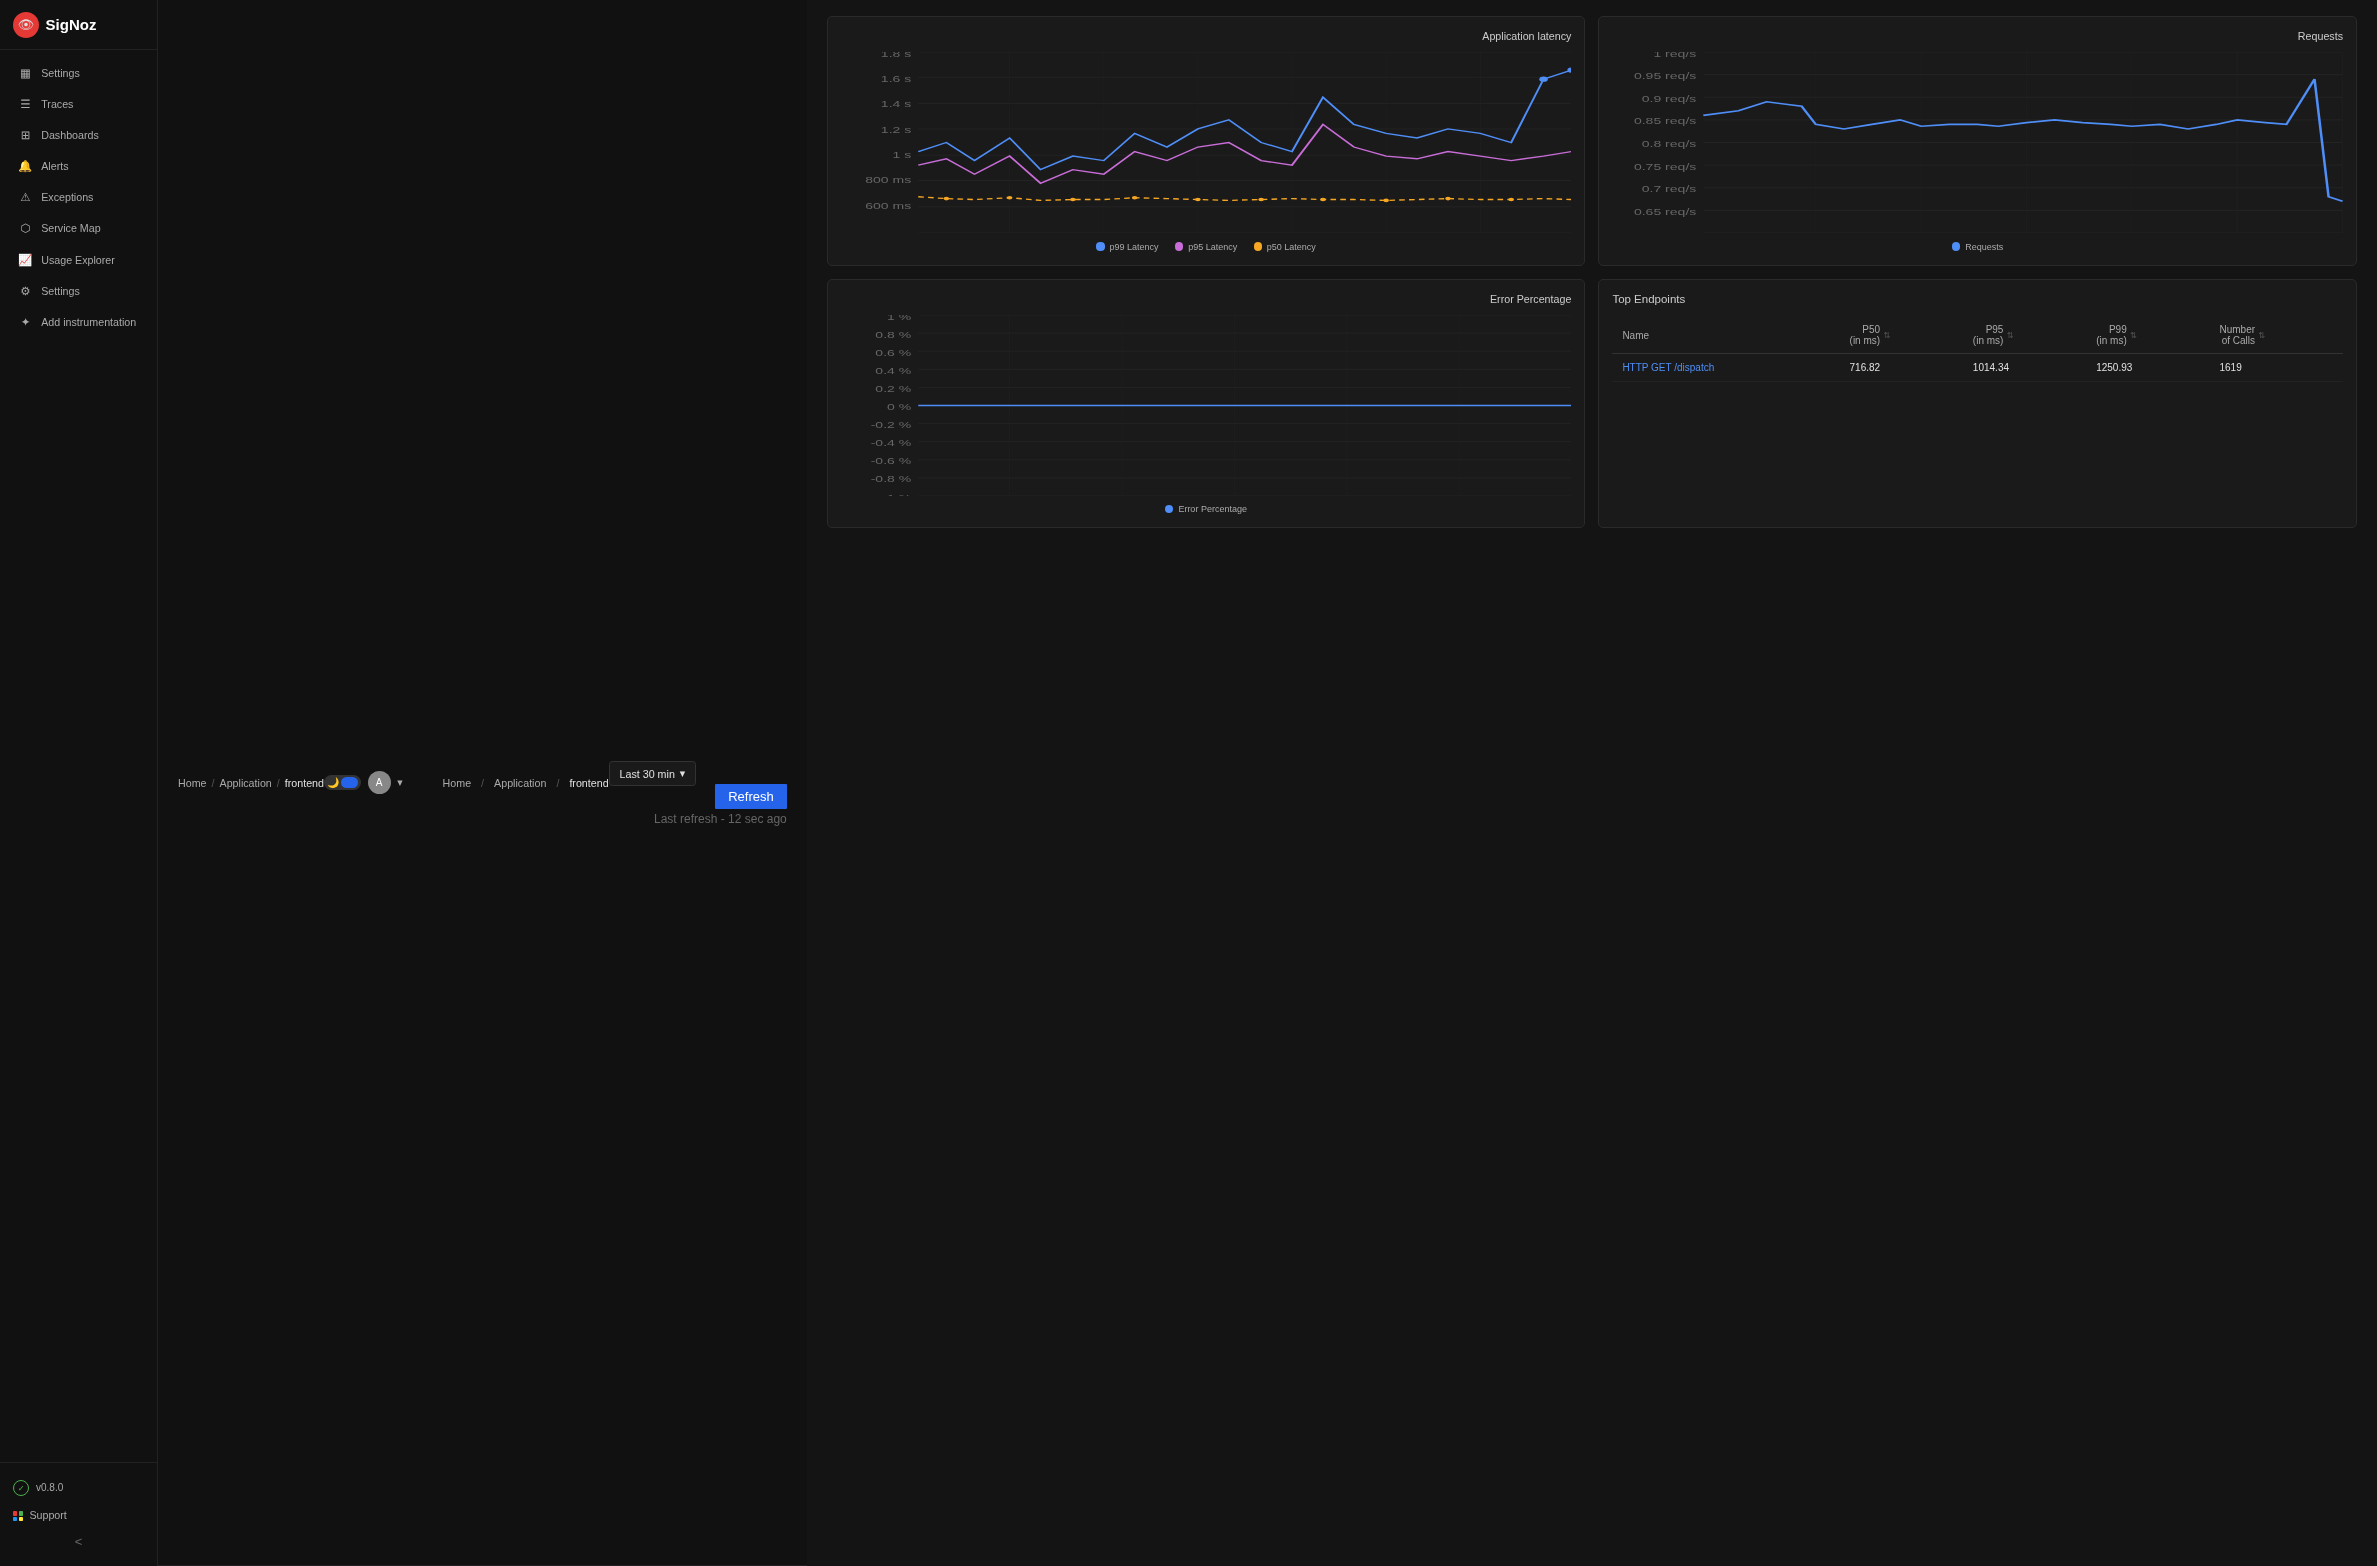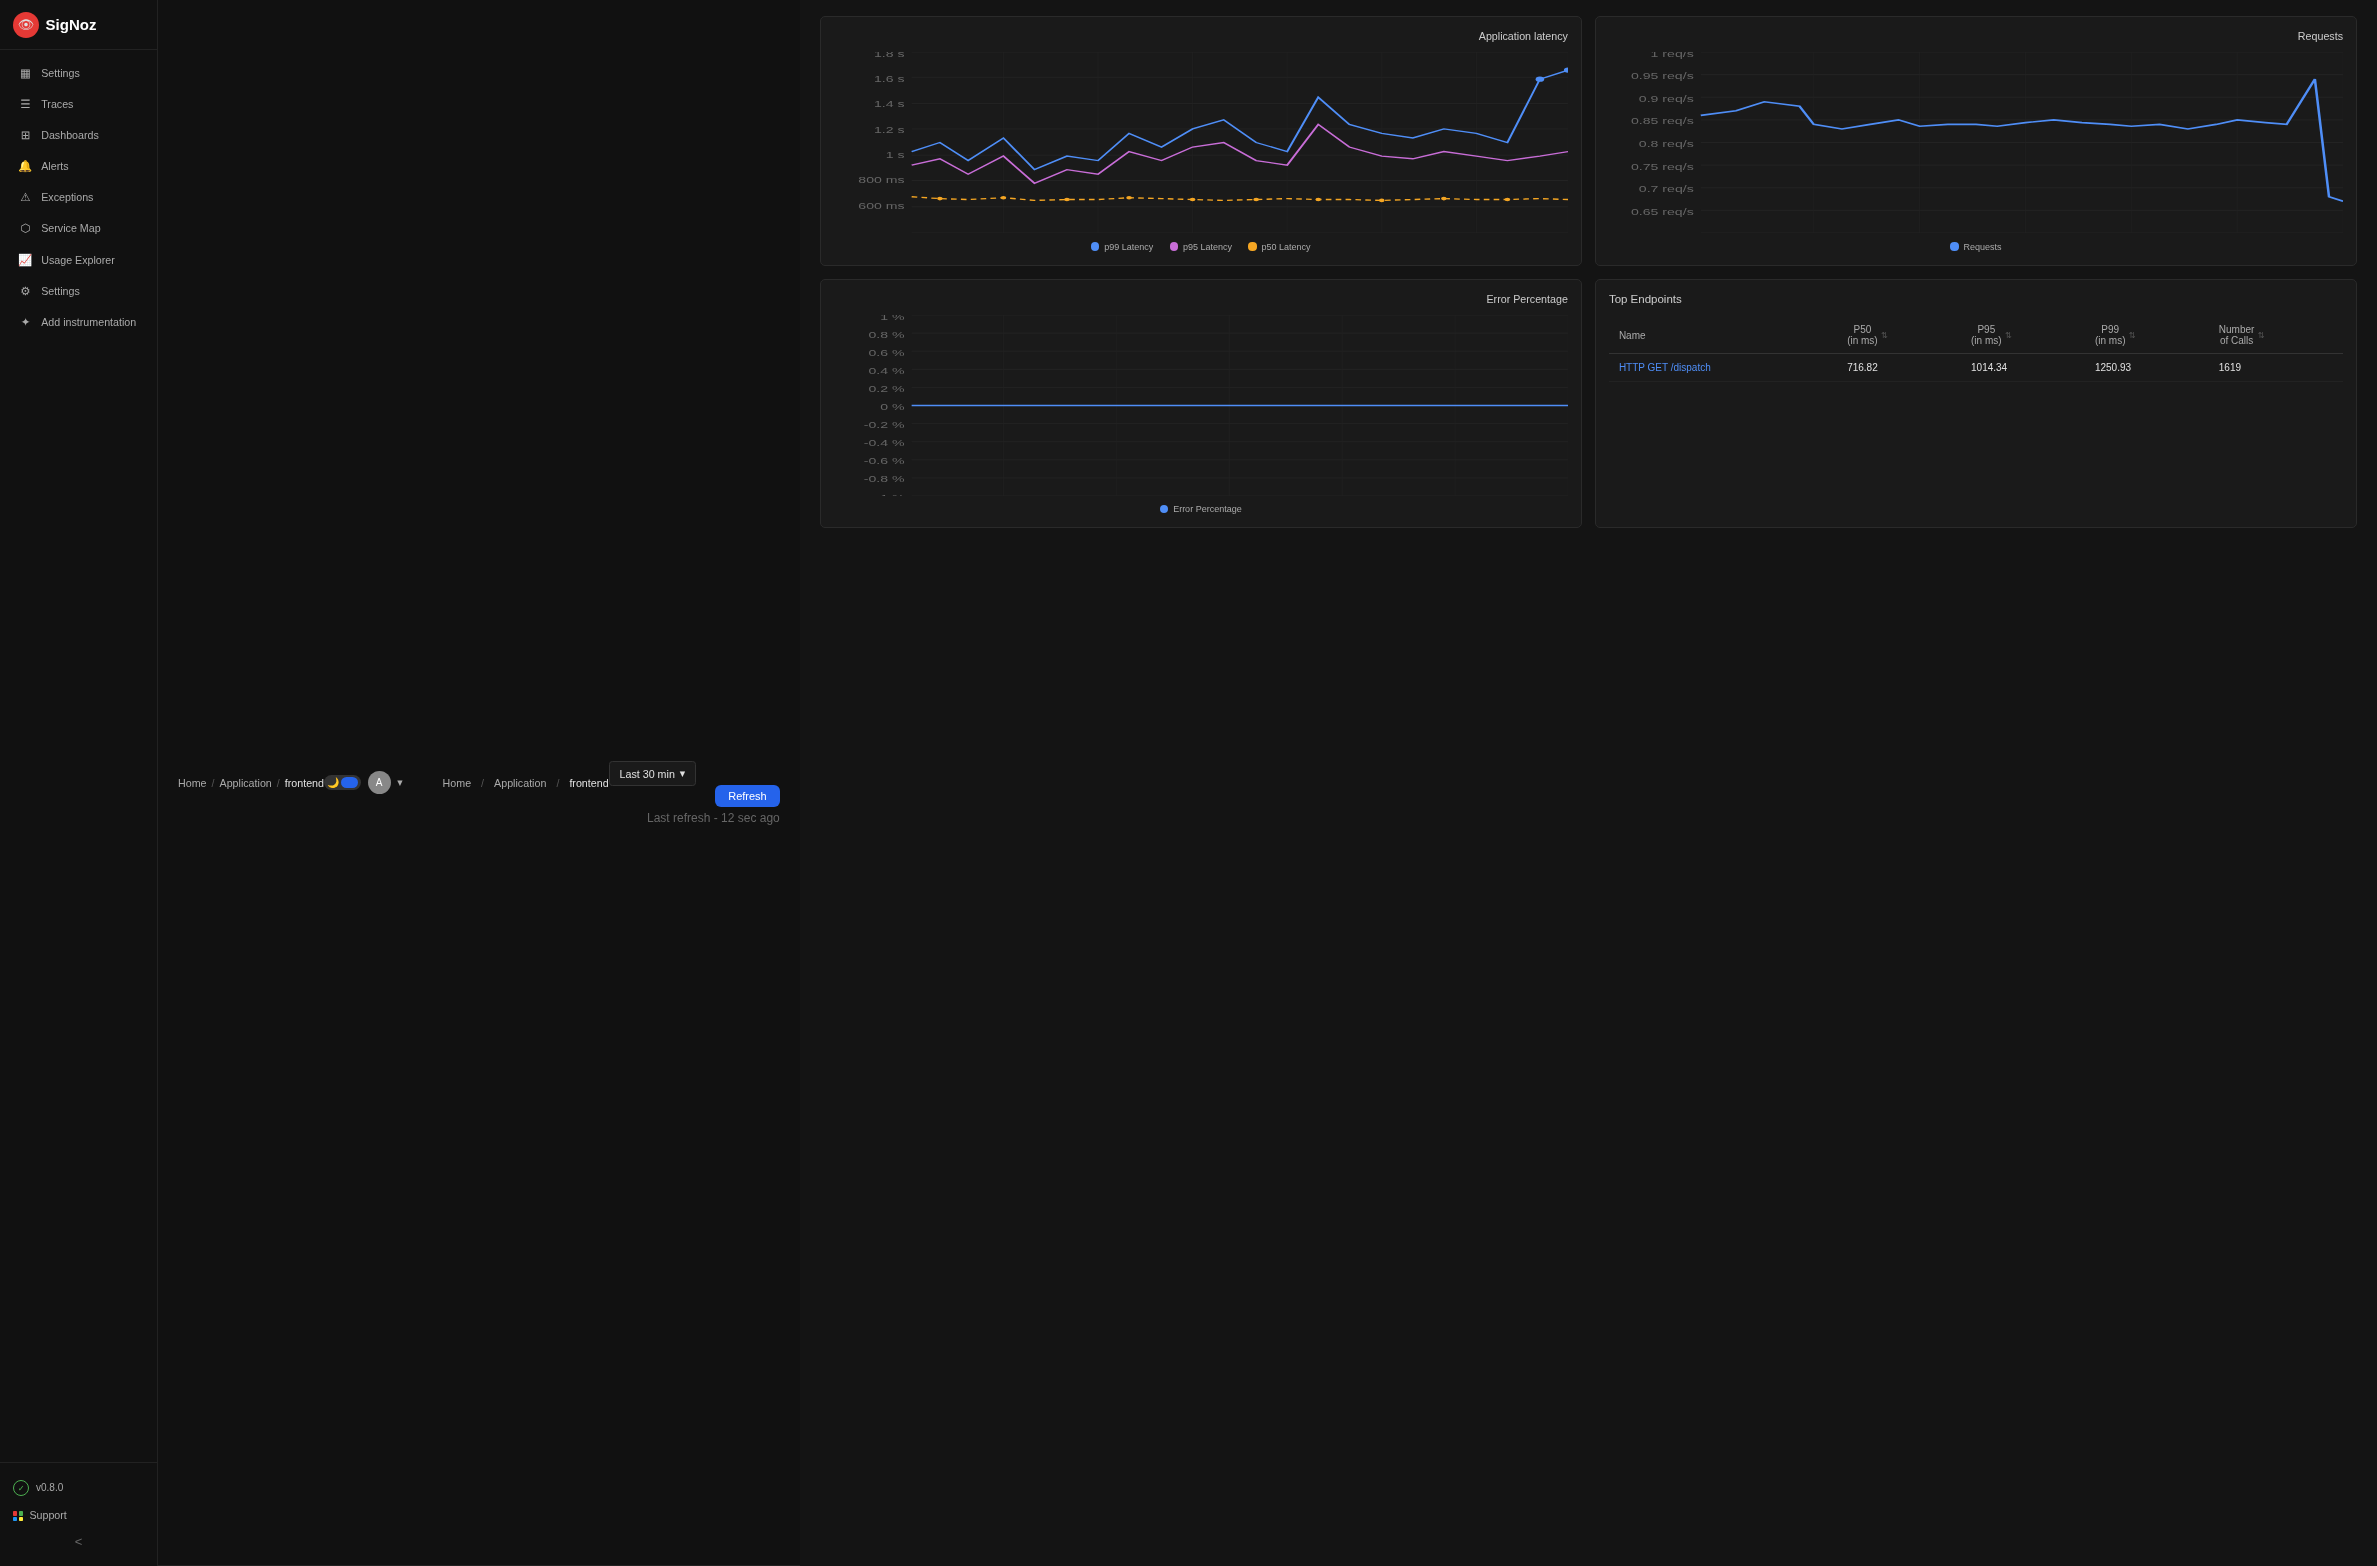--- a/index.html
+++ b/index.html
@@ -154,22 +154,22 @@
       cursor: pointer;
       display: flex;
       align-items: center;
       gap: 5px;
     }
     .refresh-btn {
       background: #2563eb;
       color: #fff;
       border: none;
       padding: 5px 13px;
-      border-radius: 6px;
-      font-size: 11px;
+      border-radius: 1px;
+      font-size: 13px;
       cursor: pointer;
       font-weight: 500;
       margin-top: 45px;
     }
     .last-refresh {
       font-size: 12px;
       color: #666;
     }
     .theme-toggle {
       background: #333;
@@ -279,21 +279,21 @@
     }
     .endpoints-table {
       width: 100%;
       border-collapse: collapse;
     }
     .endpoints-table th {
       color: #aaa;
       font-size: 10px;
       font-weight: 500;
       padding: 6.6px 10px;
-      text-align: center;
+      text-align: right;
       border-bottom: 0.8px solid #333;
     }
     .endpoints-table td {
       padding: 8.2px 10px;
       font-size: 10px;
       border-bottom: 0.8px solid #222;
     }
     .endpoint-link { color: #4f8ef7; cursor: pointer; }
     .sort-icon { color: #555; font-size: 8.2px; margin-left: 3.3px; }
     .col-sort { display: flex; align-items: center; }

